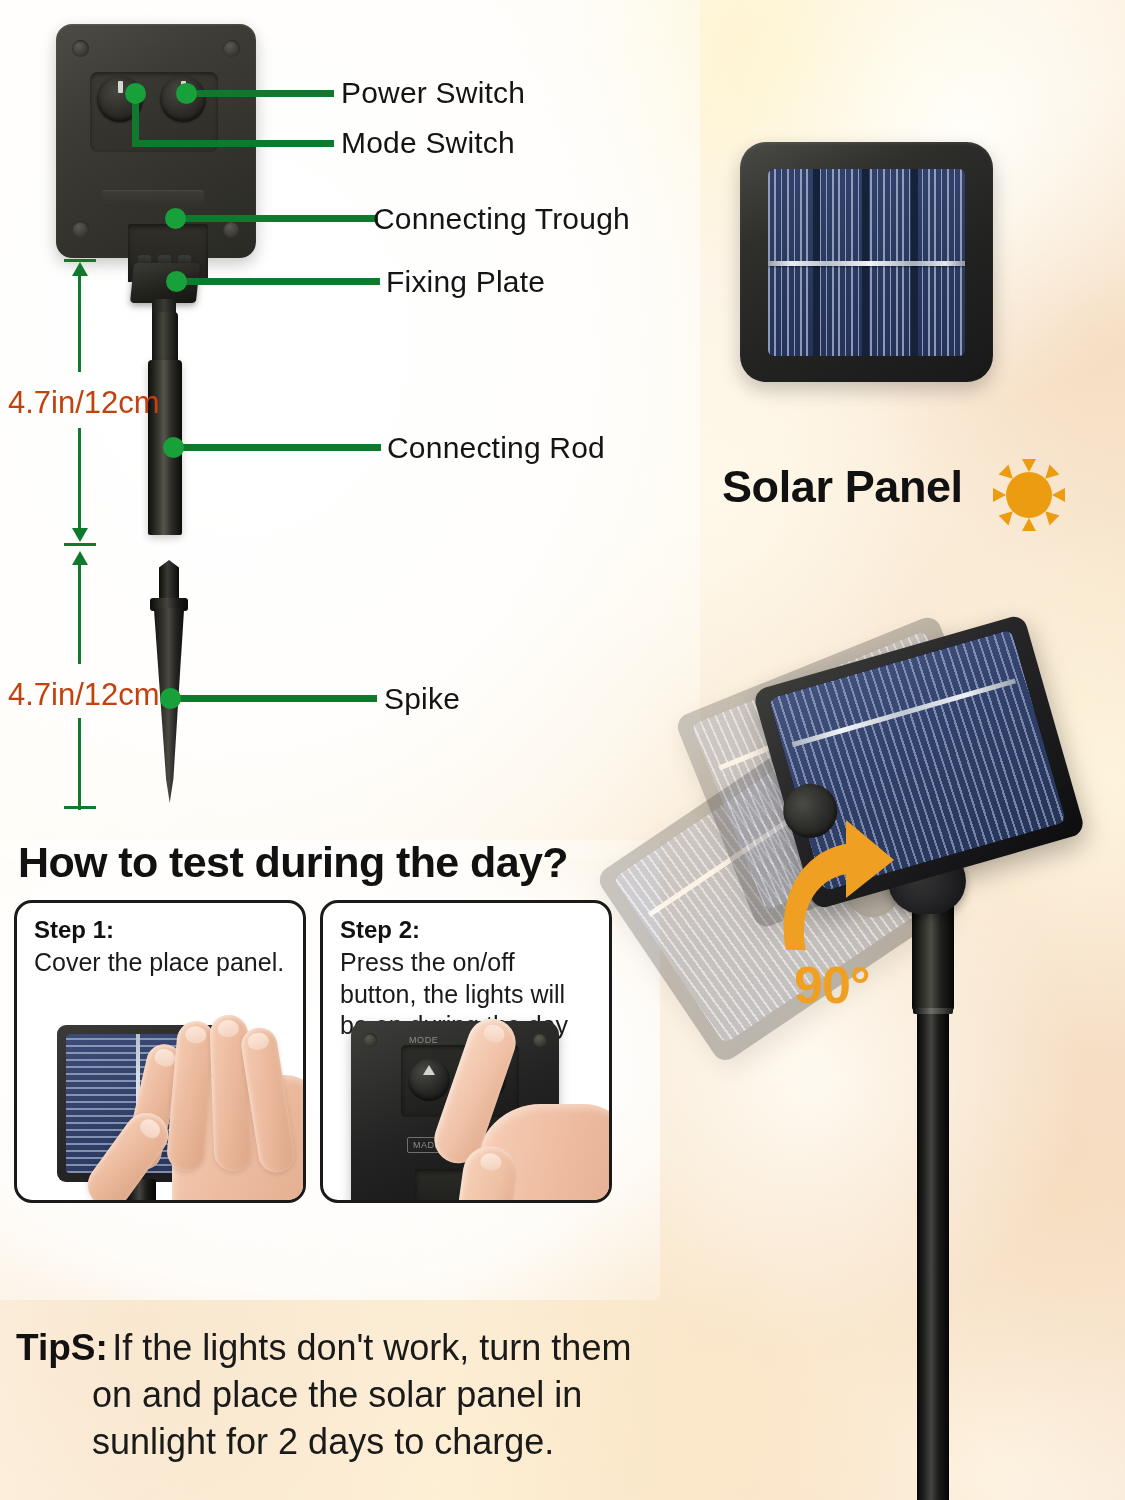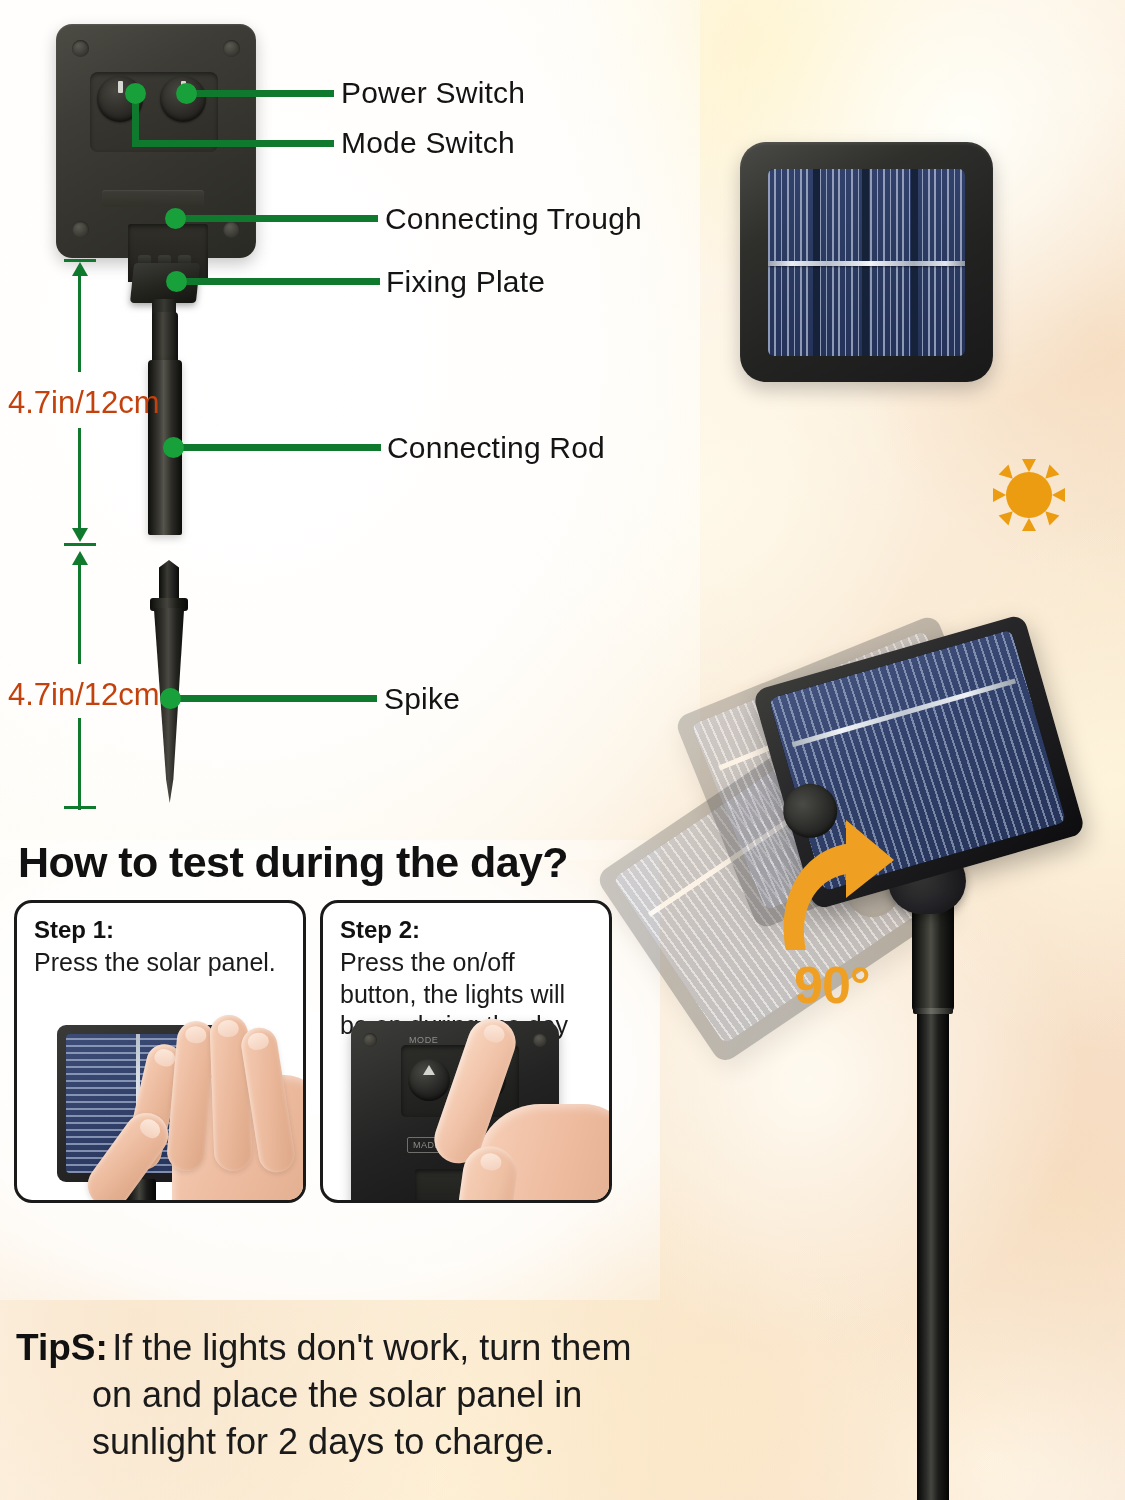--- a/index.html
+++ b/index.html
@@ -280,21 +280,21 @@
 <div class="g-line" style="left:186px; top:90px; width:148px; height:7px;"></div>
 <div class="lbl" style="left:341px; top:76px;">Power Switch</div>
 
 <div class="g-dot" style="left:125px; top:83px; width:21px; height:21px;"></div>
 <div class="g-line" style="left:132px; top:90px; width:7px; height:55px;"></div>
 <div class="g-line" style="left:132px; top:140px; width:202px; height:7px;"></div>
 <div class="lbl" style="left:341px; top:126px;">Mode Switch</div>
 
 <div class="g-dot" style="left:165px; top:208px; width:21px; height:21px;"></div>
 <div class="g-line" style="left:175px; top:215px; width:203px; height:7px;"></div>
-<div class="lbl" style="left:385px; top:202px;">Connecting Trough</div>
+<div class="lbl" style="left:373px; top:202px;">Connecting Trough</div>
 
 <div class="g-dot" style="left:166px; top:271px; width:21px; height:21px;"></div>
 <div class="g-line" style="left:176px; top:278px; width:204px; height:7px;"></div>
 <div class="lbl" style="left:386px; top:265px;">Fixing Plate</div>
 
 <div class="g-dot" style="left:163px; top:437px; width:21px; height:21px;"></div>
 <div class="g-line" style="left:173px; top:444px; width:208px; height:7px;"></div>
 <div class="lbl" style="left:387px; top:431px;">Connecting Rod</div>
 
 <div class="g-dot" style="left:160px; top:688px; width:21px; height:21px;"></div>
@@ -306,20 +306,21 @@
     <div class="sp-cells"></div>
     <div class="sp-gap" style="left:45px;"></div>
     <div class="sp-gap" style="left:94px;"></div>
     <div class="sp-gap" style="left:143px;"></div>
     <div class="sp-bus"></div>
   </div>
 </div>
 
 <div class="sp-title">
   <br>
+  <span>Solar Panel</span>
 </div>
 
 <div class="sun">
   <span class="sun-ray" style="transform:rotate(0deg);"></span>
   <span class="sun-ray" style="transform:rotate(45deg);"></span>
   <span class="sun-ray" style="transform:rotate(90deg);"></span>
   <span class="sun-ray" style="transform:rotate(135deg);"></span>
   <span class="sun-ray" style="transform:rotate(180deg);"></span>
   <span class="sun-ray" style="transform:rotate(225deg);"></span>
   <span class="sun-ray" style="transform:rotate(270deg);"></span>
@@ -363,21 +364,21 @@
     <path d="M16 142 C 6 92, 30 44, 76 36 L 76 12 L 124 52 L 76 90 L 76 66 C 44 72, 28 104, 36 142 Z" fill="#efa023"></path>
   </svg>
 
   <div class="deg-txt">90°</div>
 </div>
 
 <div class="howto-h">How to test during the day?</div>
 
 <div class="step-box" id="step1">
   <div class="step-h">Step 1:</div>
-  <div class="step-b">Press the solar panel.</div>
+  <div class="step-b">Cover the place panel.</div>
 
   <div class="s1-panel">
     <div class="s1-face">
       <div class="cells"></div>
       <div class="bus"></div>
     </div>
   </div>
   <div class="s1-pole"></div>
 
   <div class="hand1">

